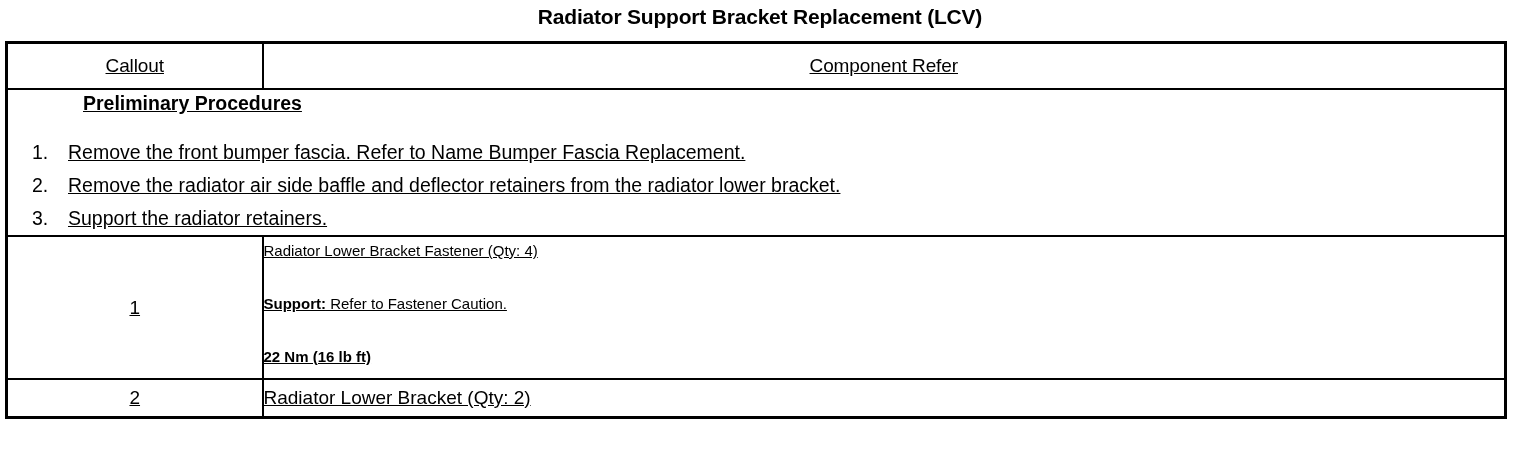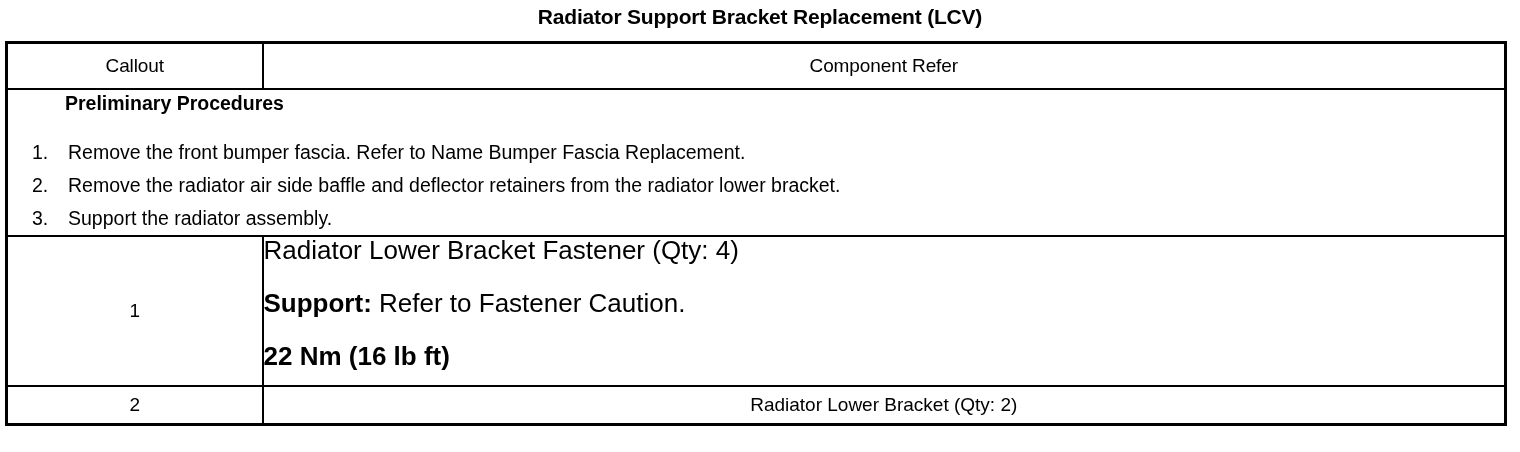--- a/index.html
+++ b/index.html
@@ -40,39 +40,40 @@
     table-layout: fixed;
     border: 3px solid #000;
   }
   .proc-table td, .proc-table th {
     border: 2px solid #000;
     padding: 0;
     vertical-align: middle;
     font-size: 19px;
     font-weight: normal;
     color: #000;
+    text-decoration: underline;
   }
   .col-callout { width: 256px; }
 
   .hdr {
     text-align: center;
     font-weight: bold;
     font-size: 20px;
     height: 44px;
     letter-spacing: -0.1px;
   }
 
   .prelim-cell {
     padding: 8px 0 10px 0;
     vertical-align: top;
   }
   .prelim-title {
     font-weight: bold;
     font-size: 19.5px;
-    padding-left: 57px;
+    padding-left: 75px;
     line-height: 26px;
     margin-bottom: 20px;
   }
   .prelim-list {
     margin: 0;
     padding: 0;
     list-style: none;
   }
   .prelim-list li {
     position: relative;
@@ -92,36 +93,35 @@
   .callout-num {
     text-align: center;
     font-size: 19px;
   }
   .row1-comp {
     padding: 8px 0 10px 8px;
     vertical-align: top;
     line-height: 27px;
   }
   .row1-comp .line {
-    font-size: 26px;
+    font-size: 15px;
     margin-bottom: 26px;
     white-space: nowrap;
   }
   .row1-comp .line:last-child {
-    margin-bottom: 15px;
+    margin-bottom: 8px;
   }
   .row1-comp .b { font-weight: bold; }
   .torque { font-weight: bold; }
 
   .row2-comp {
     padding: 4px 0 4px 8px;
     font-size: 19.5px;
     height: 36px;
     white-space: nowrap;
-    text-align: center;
   }
 </style>
 </head>
 <body>
 
 <div class="page">
 
   <div class="doc-title">Radiator Support Bracket Replacement (LCV)</div>
 
   <table class="proc-table">
@@ -144,21 +144,21 @@
             <li>
               <span class="num">1.</span>
               <span class="txt">Remove the front bumper fascia. Refer to Name Bumper Fascia Replacement.</span>
             </li>
             <li>
               <span class="num">2.</span>
               <span class="txt">Remove the radiator air side baffle and deflector retainers from the radiator lower bracket.</span>
             </li>
             <li>
               <span class="num">3.</span>
-              <span class="txt">Support the radiator assembly.</span>
+              <span class="txt">Support the radiator retainers.</span>
             </li>
           </ol>
         </td>
       </tr>
 
       <tr>
         <td class="callout-num">1</td>
         <td class="row1-comp">
           <div class="line">Radiator Lower Bracket Fastener (Qty: 4)</div>
           <div class="line"><span class="b">Support:</span><span> Refer to Fastener Caution.</span></div>

